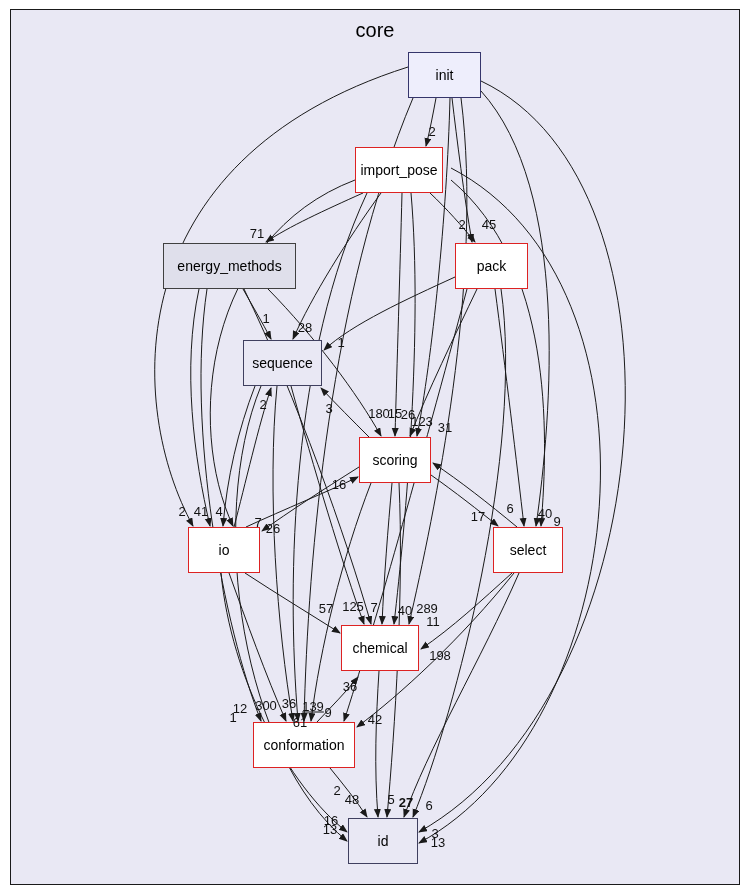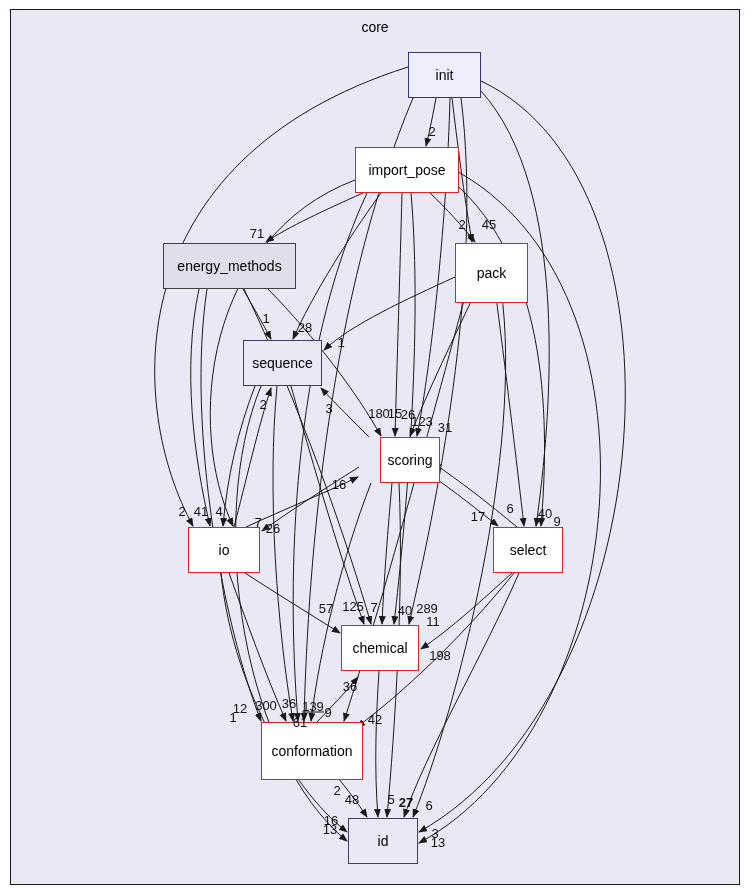--- a/index.html
+++ b/index.html
@@ -6,21 +6,21 @@
   .stage {
     position:relative; width:752px; height:895px; background:#ffffff;
     font-family:"Liberation Sans", sans-serif; overflow:hidden;
   }
   .frame {
     position:absolute; left:10px; top:9px; width:730px; height:876px;
     background:#e9e8f4; border:1px solid #1a1a1a; box-sizing:border-box;
   }
   .cluster-label {
     position:absolute; left:10px; top:19px; width:730px; text-align:center;
-    font-size:14px; color:#000;
+    font-size:20px; color:#000;
   }
   svg.edges-layer { position:absolute; left:0; top:0; pointer-events:none; }
   .node {
     position:absolute; box-sizing:border-box; display:flex; align-items:center;
     justify-content:center; font-size:14px; color:#000; background:#ffffff;
     border:1px solid #3f3f5f; cursor:pointer; white-space:nowrap;
   }
   .node.red    { border-color:#dd2222; }
   .node.accent { background:#eeeefc; border-color:#35356b; }
   .node.gray   { background:#dfdfeb; border-color:#404040; }
@@ -91,29 +91,29 @@
       <path marker-end="url(#arrowhead)" d="M451,168 C676,285 632,728 419,843"></path>
       <path marker-end="url(#arrowhead)" d="M408,67 C115,160 128,408 193,526"></path>
       <path marker-end="url(#arrowhead)" d="M199,289 C182,368 194,458 210,526"></path>
       <path marker-end="url(#arrowhead)" d="M255,386 C238,430 227,478 223,526"></path>
       <path marker-end="url(#arrowhead)" d="M355,180 C205,237 186,426 233,526"></path>
       <path marker-end="url(#arrowhead)" d="M359,467 C321,491 290,511 262,531"></path>
     </g>
   </svg>
 
   <div class="node accent" style="left:408px; top:52px;  width:73px;  height:46px;">init</div>
-  <div class="node red" style="left:355px; top:147px; width:104px;  height:46px;">import_pose</div>
-  <div class="node red" style="left:455px; top:243px; width:73px;  height:60px;">pack</div>
+  <div class="node red" style="left:355px; top:147px; width:88px;  height:46px;">import_pose</div>
+  <div class="node red" style="left:455px; top:243px; width:73px;  height:46px;">pack</div>
   <div class="node gray" style="left:163px; top:243px; width:133px; height:46px;">energy_methods</div>
   <div class="node plain" style="left:243px; top:340px; width:79px;  height:46px;">sequence</div>
-  <div class="node red" style="left:359px; top:437px; width:60px;  height:46px;margin-left:21px;">scoring</div>
+  <div class="node red" style="left:359px; top:437px; width:72px;  height:46px;">scoring</div>
   <div class="node red" style="left:188px; top:527px; width:72px;  height:46px;">io</div>
   <div class="node red" style="left:341px; top:625px; width:78px;  height:46px;">chemical</div>
   <div class="node red" style="left:493px; top:527px; width:70px;  height:46px;">select</div>
-  <div class="node red" style="left:261px; top:722px; width:102px; height:58px;">conformation</div>
+  <div class="node red" style="left:253px; top:722px; width:102px; height:46px;">conformation</div>
   <div class="node plain" style="left:348px; top:818px; width:70px;  height:46px;">id</div>
 
   <span class="edge-label" style="left:432px; top:131px;">2</span>
   <span class="edge-label" style="left:257px; top:233px;">71</span>
   <span class="edge-label" style="left:462px; top:224px;">2</span>
   <span class="edge-label" style="left:489px; top:224px;">45</span>
   <span class="edge-label" style="left:266px; top:318px;">1</span>
   <span class="edge-label" style="left:305px; top:327px;">28</span>
   <span class="edge-label" style="left:341px; top:342px;">1</span>
   <span class="edge-label" style="left:263px; top:404px;">2</span>

